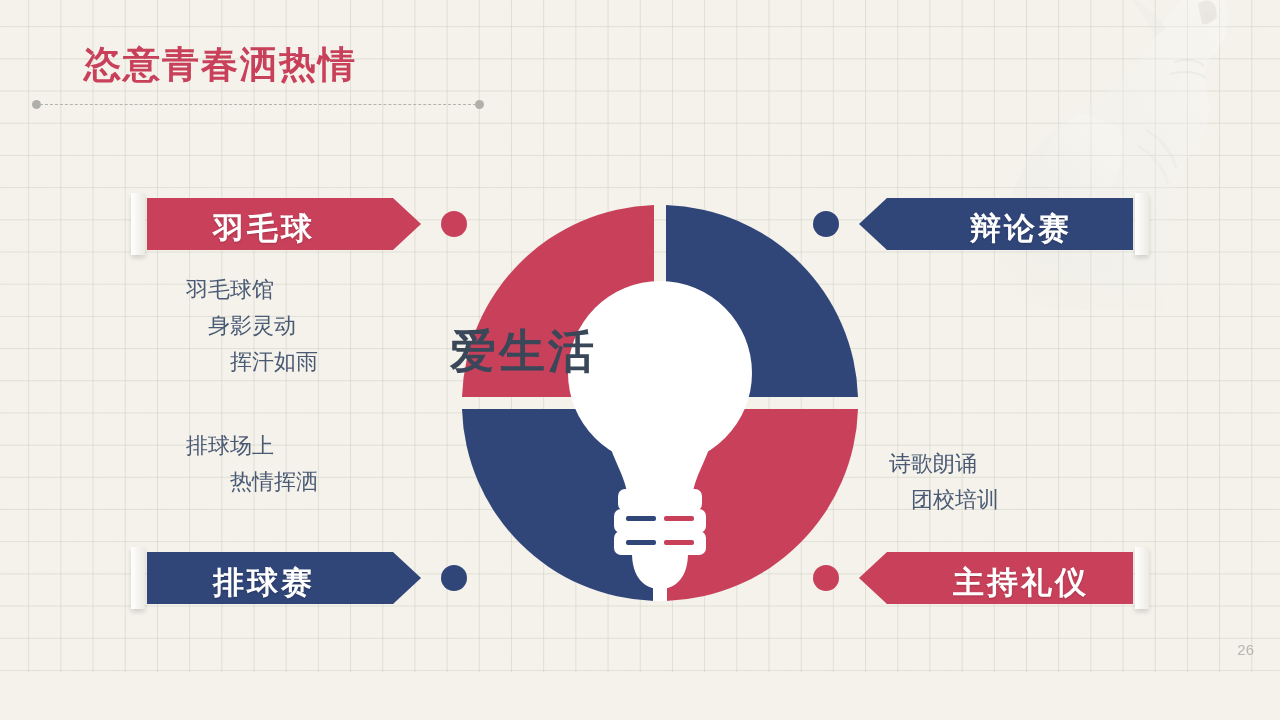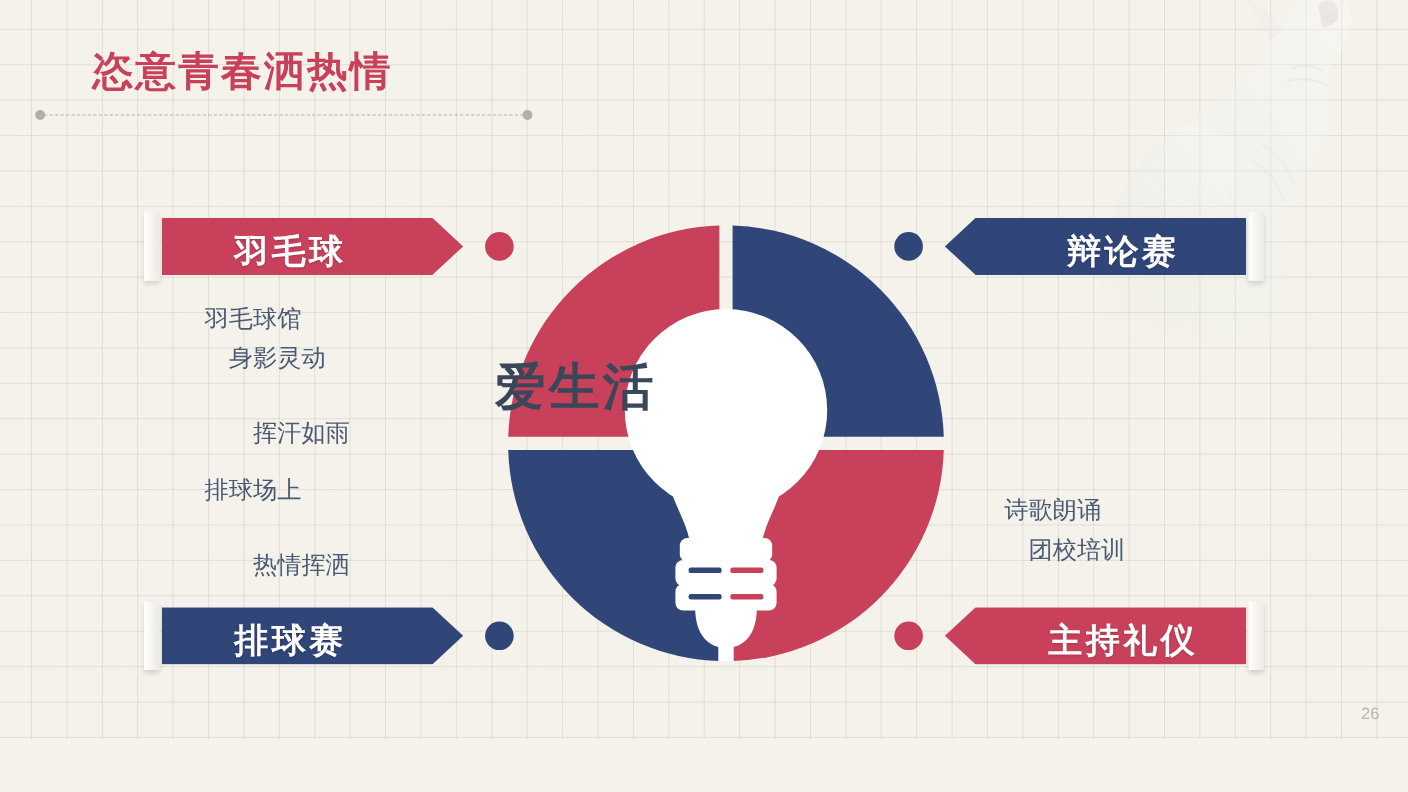--- a/index.html
+++ b/index.html
@@ -105,21 +105,21 @@
   
   .para{
     position:absolute;
     color:#4a5a74;
     font-size:22px;
     line-height:36px;
     white-space:nowrap;
   }
   .para .l1{display:block;padding-left:0px;}
   .para .l2{display:block;padding-left:22px;}
-  .para .l3{display:block;padding-left:44px;margin-top:32px;}
+  .para .l3{display:block;padding-left:44px;}
 
   
   .donut{position:absolute;left:450px;top:193px;width:420px;height:420px;}
   .donut svg{display:block;}
 
   
   .center-label{
     position:absolute;left:450px;top:193px;width:420px;height:420px;
     display:flex;align-items:flex-start;
     pointer-events:none;
@@ -244,20 +244,20 @@
     <span class="l1">排球场上</span>
     <span class="l3">热情挥洒</span>
   </div>
 
   <div class="banner right" style="right:131px;top:552px;width:290px;">
     <div class="notch"></div>
     <div class="body bg-red"></div>
     <div class="label">主持礼仪</div>
   </div>
   <div class="dot" style="left:813px;top:565px;background:#c8405a;"></div>
-  <div class="para" style="left:913px;top:446px;">
+  <div class="para" style="left:889px;top:446px;">
     <span class="l1">诗歌朗诵</span>
     <span class="l2">团校培训</span>
   </div>
 
   <div class="pageno">26</div>
 
 </div>
 
 </body></html>

